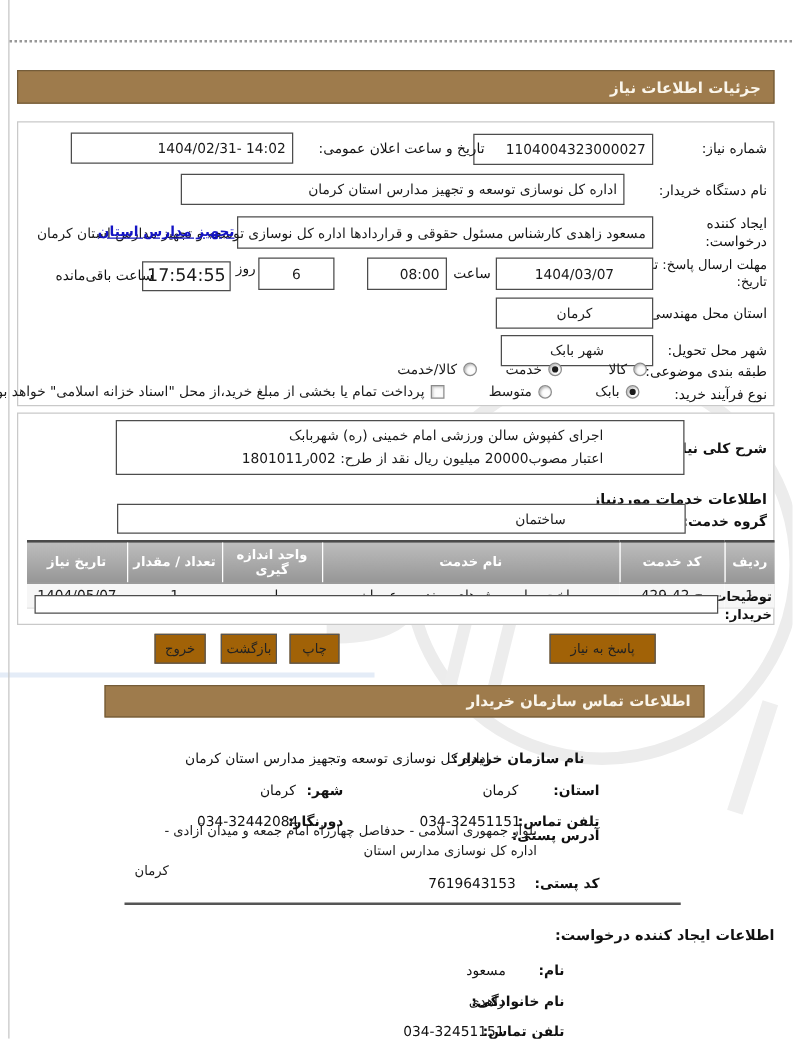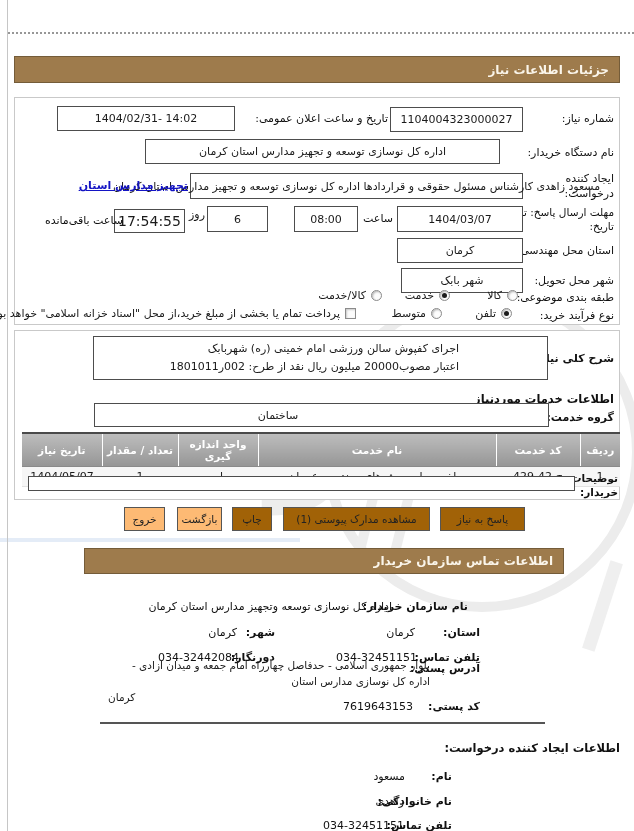--- a/index.html
+++ b/index.html
@@ -17,21 +17,21 @@
   .sect-bar{
     position:absolute;background:#9e7b4c;border:1px solid #745c39;
     color:#faf5ea;font-weight:bold;font-size:12px;
     display:flex;align-items:center;padding:0 10px;box-sizing:border-box
   }
   .panel{position:absolute;border:1px solid #c9c9c9;background:#fff;box-sizing:border-box}
   .box{
     position:absolute;background:#fff;border:1px solid #4d4d4d;box-sizing:border-box;
     font-size:11px;display:flex;align-items:center;padding:0 5px;overflow:visible
   }
-  .box.alignR{justify-content:center}  
+  .box.alignR{justify-content:flex-start}  
   .box.alignC{justify-content:center}
   .box .nowrap{white-space:nowrap}
   .ltr{direction:ltr;unicode-bidi:isolate}
   .radio{
     display:inline-block;width:11px;height:11px;border-radius:50%;flex:0 0 auto;
     background:#fdfdfd;border:1px solid #8b8b8b;box-shadow:inset 1px 1px 2px rgba(0,0,0,.28);
     box-sizing:border-box;position:relative
   }
   .radio.sel::after{
     content:"";position:absolute;inset:2px;border-radius:50%;background:#1c1c1c
@@ -54,21 +54,21 @@
   .tbl th:first-child{border-inline-start:none}
   .tbl td{
     background:#f6f6f6;padding:3px 2px;border-bottom:1px solid #e2e2e2;text-align:center;
     overflow:hidden;white-space:nowrap
   }
   .btn{
     position:absolute;height:24px;display:flex;align-items:center;justify-content:center;
     font-size:10.5px;border:1px solid #555;box-sizing:border-box;cursor:pointer;color:#222
   }
   .btn.green{background:#a16207}
-  .btn.pink{background:#fdba74}
+  .btn.pink{background:#a16207}
   .dotted{position:absolute;border-top:2px dotted #979797}
   .divider{position:absolute;border-top:2px solid #555}
   .vline{position:absolute;border-left:1px solid #c6c6c6}
   .wm{position:absolute;color:#eaeaea}
 </style>
 </head>
 <body>
 
 <div id="wmlayer">
   <div class="wm" style="left:322px;top:292px;width:300px;height:300px;border:10px solid #ececec;border-radius:50%"></div>
@@ -86,21 +86,21 @@
   <div class="vline" style="left:7px;top:0;height:831px"></div>
   <div class="dotted" style="left:8px;top:32px;width:626px"></div>
 
   <div class="sect-bar" style="left:14px;top:56px;width:606px;height:27px">
     <span>جزئیات اطلاعات نیاز</span>
   </div>
 
   <div class="panel" style="left:14px;top:97px;width:606px;height:228px"></div>
 
   <div class="lbl" style="right:20px;top:112px">شماره نیاز:</div>
-  <div class="box alignR" style="right:111px;top:107px;width:133px;height:25px">
+  <div class="box alignR" style="right:111px;top:107px;width:144px;height:25px">
     <span class="ltr">1104004323000027</span>
   </div>
   <div class="lbl" style="right:246px;top:112px">تاریخ و ساعت اعلان عمومی:</div>
   <div class="box alignR" style="right:399px;top:106px;width:178px;height:25px">
     <span class="ltr">1404/02/31- 14:02</span>
   </div>
 
   <div class="lbl" style="right:20px;top:146px">نام دستگاه خریدار:</div>
   <div class="box alignR" style="right:134px;top:139px;width:355px;height:25px">
     <span class="nowrap">اداره کل نوسازی توسعه و تجهیز مدارس استان کرمان</span>
@@ -149,35 +149,35 @@
     <span>خدمت</span>
   </div>
   <div class="opt" style="right:252px;top:289px">
     <span class="radio"></span>
     <span>کالا/خدمت</span>
   </div>
 
   <div class="lbl" style="right:20px;top:309px">نوع فرآیند خرید:</div>
   <div class="opt" style="right:122px;top:307px">
     <span class="radio sel"></span>
-    <span>تلفن</span>
+    <span>بابک</span>
   </div>
   <div class="opt" style="right:192px;top:307px">
     <span class="radio"></span>
     <span>متوسط</span>
   </div>
   <div class="opt" style="right:278px;top:307px">
     <span class="chk"></span>
     <span>پرداخت تمام یا بخشی از مبلغ خرید،از محل "اسناد خزانه اسلامی" خواهد بود.</span>
   </div>
 
   <div class="panel" style="left:14px;top:330px;width:606px;height:170px"></div>
 
   <div class="lbl b" style="right:20px;top:352px">شرح کلی نیاز:</div>
-  <div class="box" style="right:86px;top:336px;width:455px;height:44px;align-items:flex-start;padding:3px 88px 3px 8px">
+  <div class="box" style="right:86px;top:336px;width:455px;height:44px;align-items:flex-start;padding:3px 64px 3px 8px">
     <div style="width:100%;text-align:right;line-height:1.65">
       <div>اجرای کفپوش سالن ورزشی امام خمینی (ره) شهربابک</div>
       <div>اعتبار مصوب20000  میلیون ریال نقد  از طرح: 002ر1801011</div>
     </div>
   </div>
 
   <div class="lbl b" style="right:20px;top:392px;font-size:11.5px">اطلاعات خدمات موردنیاز</div>
 
   <div class="lbl b" style="right:20px;top:411px">گروه خدمت:</div>
   <div class="box alignR" style="right:85px;top:403px;width:455px;height:24px;padding:0 95px 0 8px">
@@ -214,21 +214,20 @@
       </tr>
     </tbody>
   </table>
 
   <div class="lbl wrap b" style="right:16px;top:471px;width:52px;font-size:10.5px">توضیحات خریدار:</div>
   <div class="box alignR" style="right:59px;top:476px;width:547px;height:15px">
     <span></span>
   </div>
 
   <div class="btn green" style="right:109px;top:507px;width:85px">پاسخ به نیاز</div>
-  <div class="btn green" style="right:204px;top:507px;width:147px">مشاهده مدارک پیوستی (1)</div>
   <div class="btn green" style="right:362px;top:507px;width:40px">چاپ</div>
   <div class="btn pink" style="right:412px;top:507px;width:45px">بازگشت</div>
   <div class="btn pink" style="right:469px;top:507px;width:41px">خروج</div>
 
   <div class="sect-bar" style="left:84px;top:548px;width:480px;height:26px">
     <span>اطلاعات تماس سازمان خریدار</span>
   </div>
 
   <div class="lbl b" style="right:166px;top:600px">نام سازمان خریدار:</div>
   <div class="lbl" style="right:242px;top:600px">اداره کل نوسازی توسعه وتجهیز مدارس استان کرمان</div>

